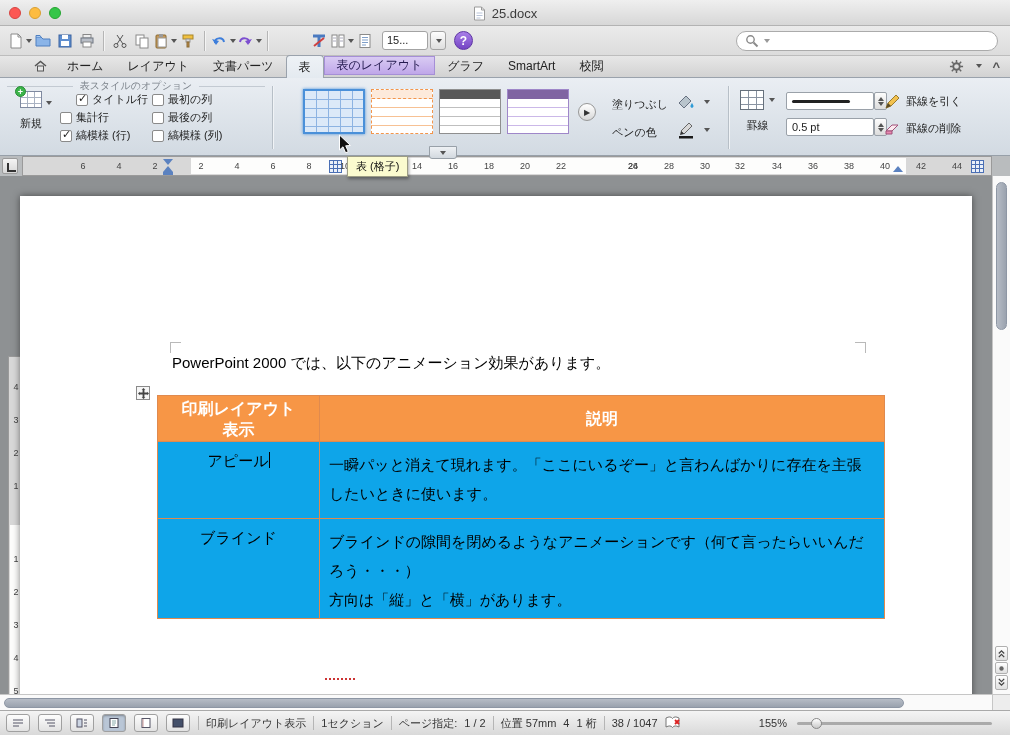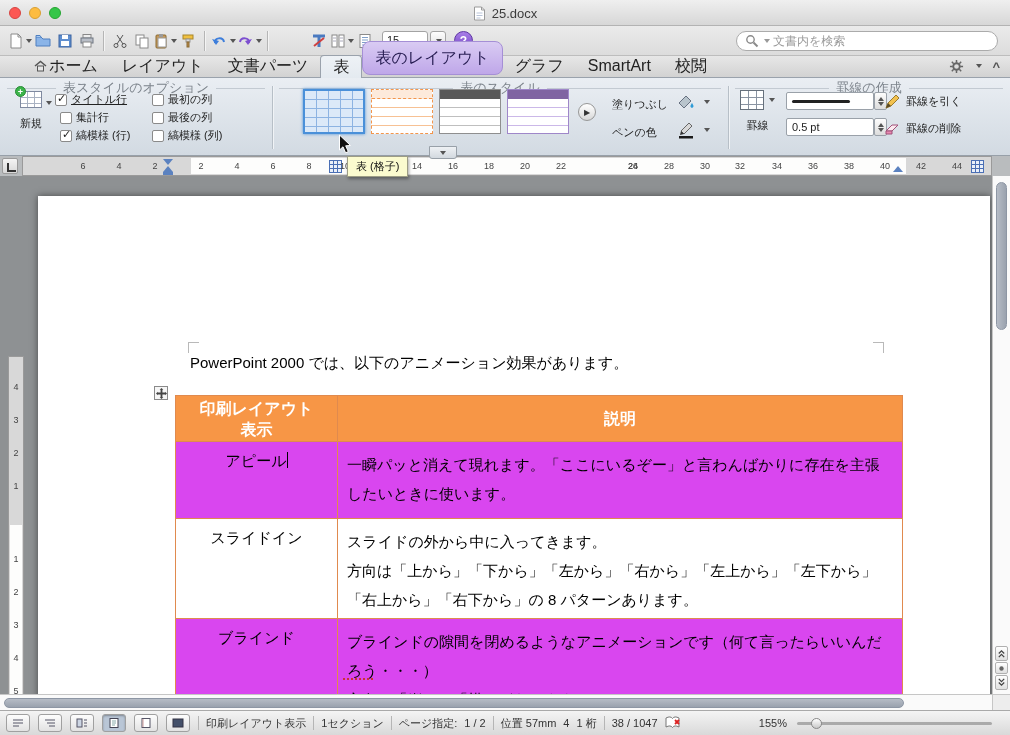--- a/index.html
+++ b/index.html
@@ -37,33 +37,33 @@
   .search { margin-left:auto; margin-right:4px; width:262px; height:20px; background:#fff;
     border:1px solid #ababab; border-radius:10px; display:flex; align-items:center; padding:0 8px; gap:3px; }
   .search input { border:none; outline:none; flex:1; font-size:12px; color:#444; background:transparent;
     font-family:"Liberation Sans", sans-serif; }
   .search input::placeholder { color:#9a9a9a; }
 
   
   .tabrow { position:absolute; top:56px; left:0; right:0; height:22px;
     background:linear-gradient(#e7e7e7,#d2d2d2); border-bottom:1px solid #9aa2ac;
     display:flex; align-items:flex-end; padding-left:22px; }
-  .tab { height:22px; display:flex; align-items:center; gap:2px; padding:0 12px;
-    font-size:16px; color:#222; }
+  .tab { height:22px; display:flex; align-items:center; gap:20px; padding:0 12px;
+    font-size:12px; color:#222; }
   .tab.active { height:23px; margin-bottom:-1px; background:linear-gradient(#eef2f6,#e4eaf0);
     border:1px solid #9aa2ac; border-bottom:none; border-radius:4px 4px 0 0; z-index:3; }
-  .tab.contextual { height:34px; margin-bottom:2px; background:linear-gradient(#d9cbf3,#bfa7e9);
-    border:1px solid #a58fd6; border-radius:8px; color:#241a4f; }
+  .tab.contextual { height:19px; margin-bottom:2px; background:linear-gradient(#d9cbf3,#bfa7e9);
+    border:1px solid #a58fd6; border-radius:0; color:#241a4f; }
   .tabrow-right { margin-left:auto; display:flex; align-items:center; gap:10px; padding-right:10px; height:22px; }
 
   
   .ribbon { position:absolute; top:78px; left:0; right:0; height:78px;
     background:linear-gradient(#eaeef3,#d2dae2); border-bottom:1px solid #97a0a9; }
   .gsep { position:absolute; top:8px; bottom:6px; width:1px; background:#b7bfc7; box-shadow:1px 0 0 #f0f3f6; }
-  .gtitle { position:absolute; top:1px; display:flex; align-items:center; font-size:13px; color:#7c838b; }
+  .gtitle { position:absolute; top:1px; display:flex; align-items:center; font-size:10px; color:#7c838b; }
   .gtitle::before,.gtitle::after { content:""; flex:1; height:1px; background:#c3cad2; margin:0 7px; }
   .rlabel { font-size:11px; color:#222; }
   .cb { position:absolute; display:flex; align-items:center; gap:4px; font-size:11px; color:#222; }
   .cbbox { width:12px; height:12px; background:#fff; border:1px solid #8a8a8a; border-radius:2px; position:relative; }
   .cbbox.checked::after { content:"\2713"; position:absolute; left:1px; top:-3px; font-size:11px; color:#1a1a1a; }
   .newbtn { position:absolute; left:8px; top:11px; width:46px; height:56px; text-align:center; }
   .newgrid { width:22px; height:17px; margin:2px auto 0; background:#fff; border:1px solid #7f8democ;
     border:1px solid #7f89a0;
     background-image:repeating-linear-gradient(to right,transparent 0 6px,#a9b2c2 6px 7px),
                      repeating-linear-gradient(to bottom,transparent 0 5px,#a9b2c2 5px 6px); position:relative; }
@@ -119,37 +119,37 @@
   .ind-box { position:absolute; width:10px; height:3px; background:#5b82c0; }
   .tmark { position:absolute; width:13px; height:13px; top:3px; background:#eaf0fa; border:1px solid #4a6fb5;
     background-image:repeating-linear-gradient(to right,transparent 0 3px,#4a6fb5 3px 4px),
                      repeating-linear-gradient(to bottom,transparent 0 3px,#4a6fb5 3px 4px); }
   .vruler { position:absolute; left:8px; top:180px; width:16px; height:520px; background:#d8d8d8;
     border:1px solid #9a9a9a; }
   .vruler-white { position:absolute; left:1px; right:1px; top:168px; bottom:1px; background:#fdfdfc; }
 
   
   .docarea { position:absolute; top:176px; left:0; right:0; height:534px; background:#8e9193; }
-  .page { position:absolute; left:38px; top:20px; width:952px; height:514px; background:#fff;
+  .page { position:absolute; left:20px; top:20px; width:952px; height:514px; background:#fff;
     box-shadow:0 0 7px rgba(0,0,0,.5); overflow:hidden; }
   .cropL { position:absolute; left:150px; top:146px; width:11px; height:11px;
     border-left:1px solid #b9b9b9; border-top:1px solid #b9b9b9; }
   .cropR { position:absolute; left:835px; top:146px; width:11px; height:11px;
     border-right:1px solid #b9b9b9; border-top:1px solid #b9b9b9; }
   .intro { position:absolute; left:152px; top:158px; font-size:15px; color:#000; }
   .dtable { position:absolute; left:137px; top:199px; width:727px; border-collapse:collapse;
     font-size:15px; color:#000; table-layout:fixed; }
   .dtable td, .dtable th { border:1px solid #e08a4e; vertical-align:top; }
   .dtable th { background:#F79646; color:#fff; font-size:16px; font-weight:bold;
     vertical-align:middle; text-align:center; height:46px; line-height:21px; }
   .dtable th.c1 { padding:0 20px; }
   .col-effect { width:162px; } .col-desc { width:565px; }
   .cell-effect { text-align:center; padding-top:10px; }
   .cell-desc { padding:8px 9px 4px; line-height:29px; white-space:pre-wrap; }
-  .row-alt { background:#d946ef; }
+  .row-alt { background:#0ea5e9; }
   .r1 td { height:77px; } .r2 td { height:93px; } .r3 td { height:100px; }
   .caret { display:inline-block; width:1px; height:16px; background:#000; vertical-align:-2px; }
   .movehandle { position:absolute; left:116px; top:190px; width:14px; height:14px; background:#f6f6f6;
     border:1px solid #8a8a8a; display:flex; align-items:center; justify-content:center; }
   .squiggle { position:absolute; left:305px; top:481px; width:30px; height:3px;
     border-bottom:2px dotted #cc3333; }
 
   
   .vscroll { position:absolute; left:992px; top:0; width:18px; height:518px; background:#fafafa;
     border-left:1px solid #c6c6c6; }
@@ -337,21 +337,20 @@
       <span>?</span>
     </button>
     <div class="search">
       <span class="icon">
         <svg width="14" height="14" viewBox="0 0 14 14">
             <circle cx="5.5" cy="5.5" r="3.7" fill="none" stroke="#8a8a8a" stroke-width="1.4"></circle>
             <path d="M8.5 8.5 L12.5 12.5" stroke="#8a8a8a" stroke-width="2"></path>
           </svg>
       </span>
       <span class="dar" style="border-top-color:#999;"></span>
-      <input type="text" placeholder="文書内を検索" style="">
     </div>
   </div>
 
   <div class="tabrow">
     <div class="tab">
       <span class="icon">
         <svg width="13" height="12" viewBox="0 0 13 12">
             <path d="M1 6 L6.5 1.5 L12 6" fill="none" stroke="#555" stroke-width="1.5"></path>
             <rect x="3.5" y="6" width="6" height="5" fill="#e6e6e6" stroke="#555"></rect>
           </svg>
@@ -388,37 +387,31 @@
       </span>
       <span class="dar"></span>
       <span style="font-size:13px;color:#555;font-weight:bold;">^</span>
     </div>
   </div>
 
   <div class="ribbon">
     <div class="gtitle" style="left:0;width:272px;">
         <span>表スタイルのオプション</span>
       </div>
-    <div class="gtitle" style="left:272px;width:456px;">
-        <span>表のスタイル</span>
-      </div>
-    <div class="gtitle" style="left:728px;width:282px;">
-        <span>罫線の作成</span>
-      </div>
     <div class="gsep" style="left:272px;"></div>
     <div class="gsep" style="left:728px;"></div>
 
     <div class="newbtn">
       <div class="newgrid">
         <span class="newplus">+</span>
       </div>
       <span class="dar" style="position:absolute;right:2px;top:12px;"></span>
       <div class="rlabel" style="margin-top:8px;">新規</div>
     </div>
-    <label class="cb" style="left:55px;top:14px;text-decoration:underline;">
+    <label class="cb" style="left:76px;top:14px;">
       <span class="cbbox checked"></span>
       <span>タイトル行</span>
     </label>
     <label class="cb" style="left:60px;top:32px;">
       <span class="cbbox"></span>
       <span>集計行</span>
     </label>
     <label class="cb" style="left:60px;top:50px;">
       <span class="cbbox checked"></span>
       <span>縞模様 (行)</span>
@@ -588,25 +581,20 @@
             <tr>
           <th class="c1">印刷レイアウト表示</th>
           <th>説明</th>
         </tr>
         <tr class="r1 row-alt">
           <td class="cell-effect">
             <span>アピール</span><span class="caret"></span>
           </td>
           <td class="cell-desc">一瞬パッと消えて現れます。「ここにいるぞー」と言わんばかりに存在を主張したいときに使います。</td>
         </tr>
-        <tr class="r2">
-          <td class="cell-effect">スライドイン</td>
-          <td class="cell-desc">スライドの外から中に入ってきます。
-方向は「上から」「下から」「左から」「右から」「左上から」「左下から」「右上から」「右下から」の 8 パターンあります。</td>
-        </tr>
         <tr class="r3 row-alt">
           <td class="cell-effect">ブラインド</td>
           <td class="cell-desc">ブラインドの隙間を閉めるようなアニメーションです（何て言ったらいいんだろう・・・）
 方向は「縦」と「横」があります。</td>
         </tr>
       </tbody>
         </table>
       <div class="squiggle"></div>
     </div>
 

